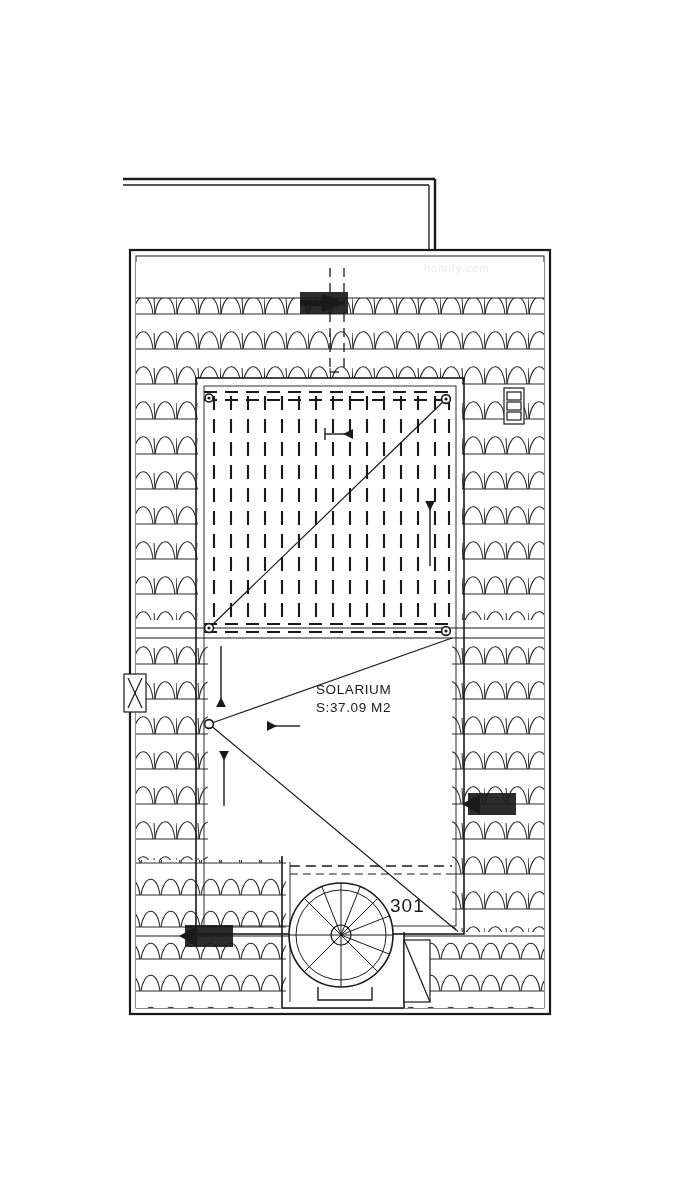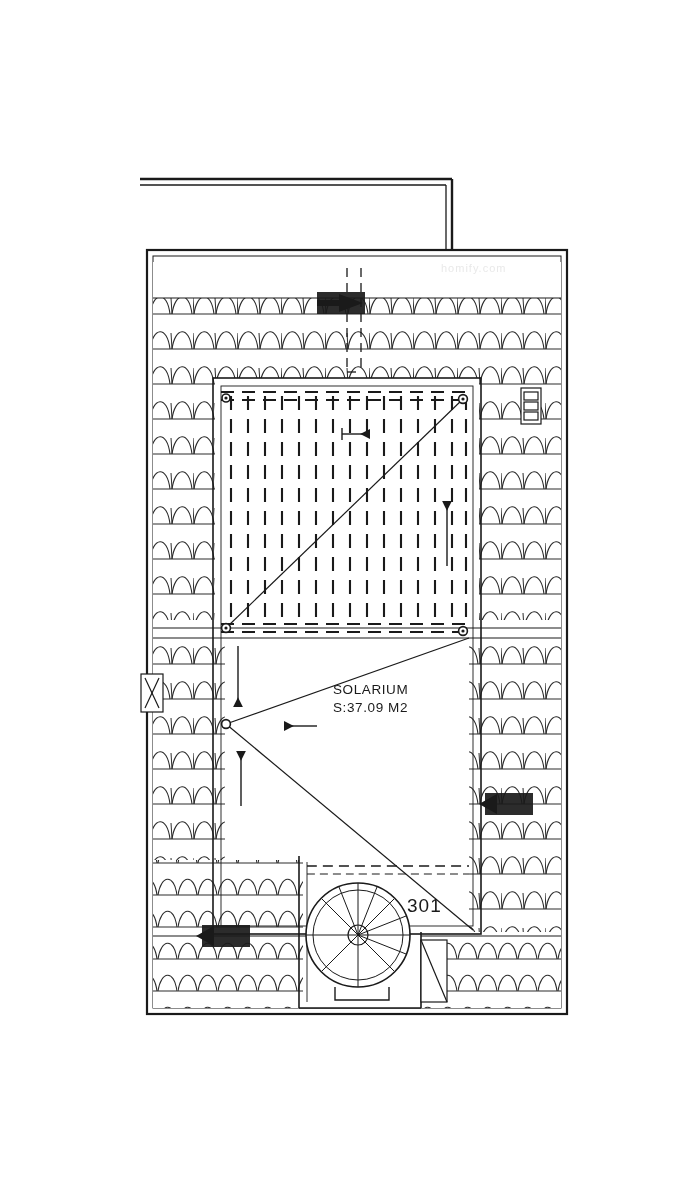--- a/index.html
+++ b/index.html
@@ -12,21 +12,20 @@
     height: 1200px;
     font-family: "Liberation Sans", sans-serif;
     position: relative;
     overflow: hidden;
   }
   #plan-wrap {
     position: absolute;
     left: 0; top: 0;
     width: 579px;
     height: 1200px;
-    padding-left: 17px;
   }
   svg.plan {
     display: block;
     width: 674px;
     height: 1200px;
   }
   .lbl {
     font-family: "Liberation Sans", sans-serif;
     fill: #1a1a1a;
     font-size: 13px;

